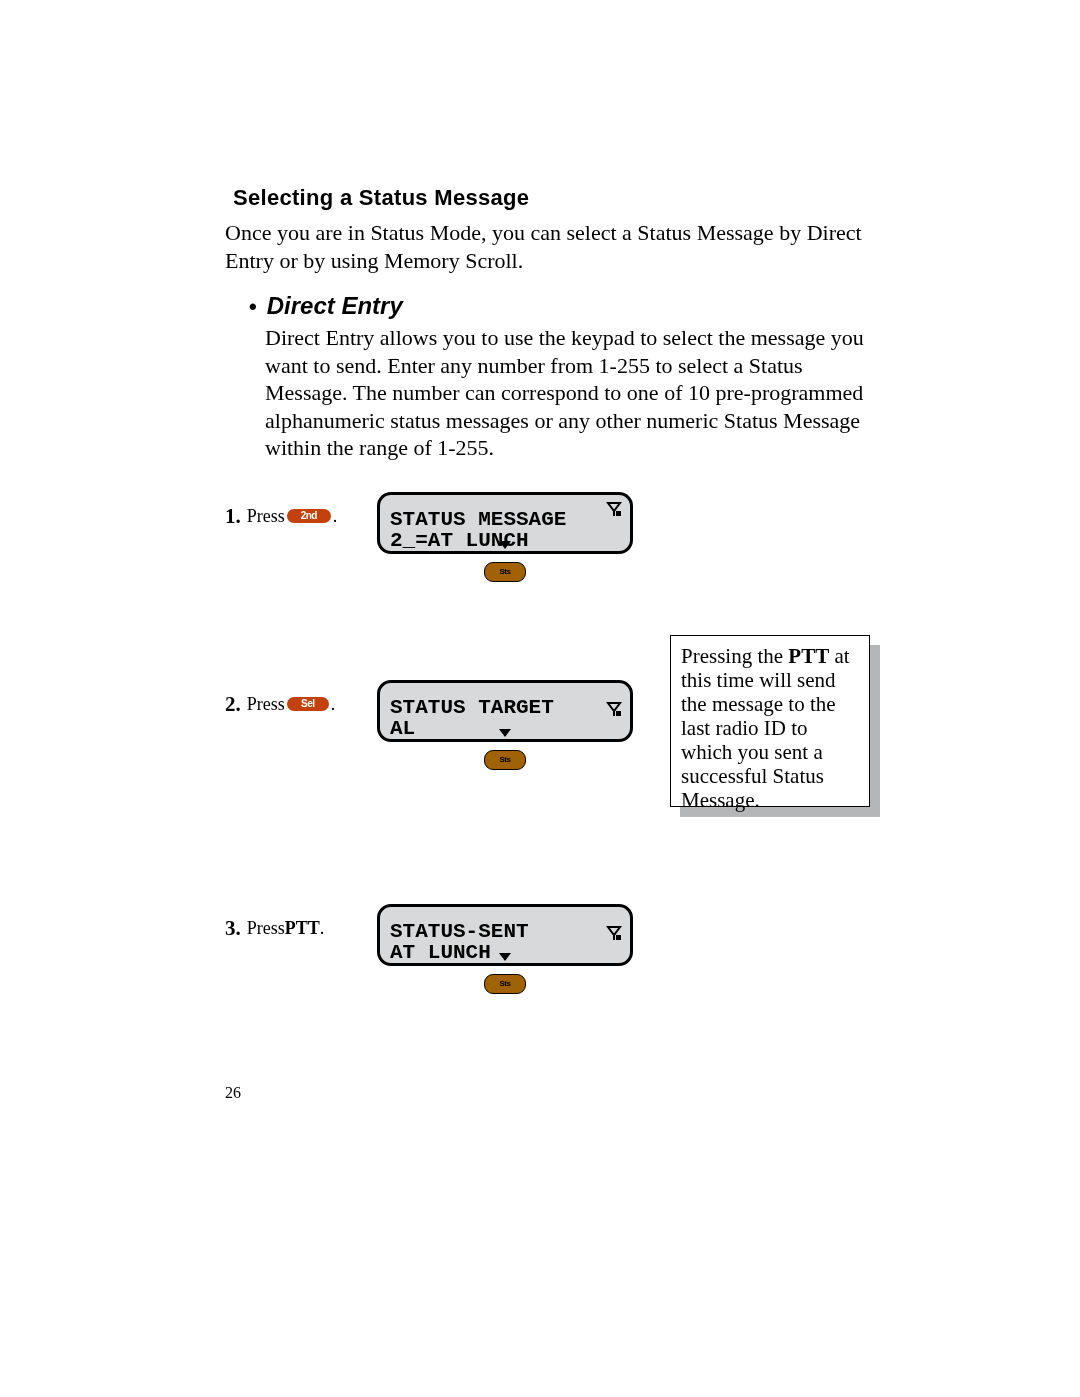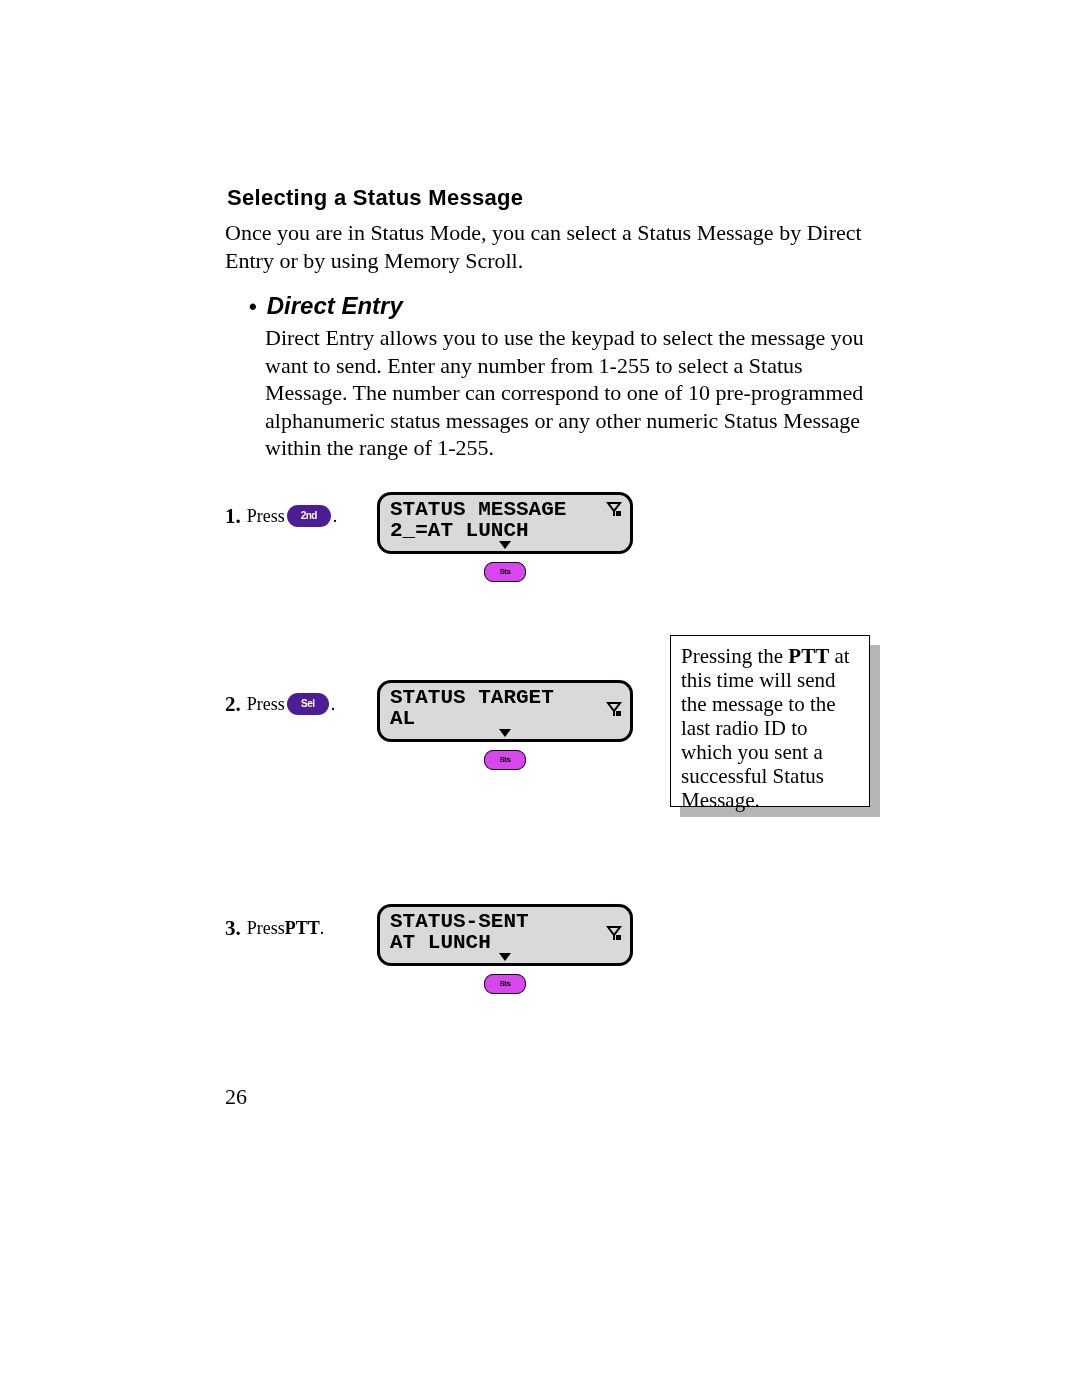--- a/index.html
+++ b/index.html
@@ -16,21 +16,21 @@
     width: 1080px;
     height: 1397px;
     box-sizing: border-box;
     padding: 185px 210px 0 225px;
   }
   .heading {
     font-family: Arial, Helvetica, sans-serif;
     font-weight: bold;
     font-size: 22px;
     letter-spacing: 0.3px;
-    margin: 0 0 8px 2px;
+    margin: 0 0 8px 8px;
   }
   .intro {
     font-size: 22px;
     line-height: 1.25;
     margin: 0 0 18px 0;
   }
   .bullet-row {
     display: flex;
     align-items: baseline;
     margin: 0 0 4px 24px;
@@ -80,61 +80,61 @@
     font-size: 18px;
   }
   .ptt-bold {
     font-weight: bold;
   }
   .icon-btn-2nd, .icon-btn-sel, .icon-btn-sts {
     display: inline-flex;
     align-items: center;
     justify-content: center;
     vertical-align: middle;
-    height: 22px;
+    height: 14px;
     border-radius: 12px;
-    background: #4c1d95;
+    background: #c2410c;
     color: #fff;
     font-family: Arial, sans-serif;
     font-weight: bold;
     font-size: 10px;
     letter-spacing: -0.5px;
     padding: 0 6px;
     margin: 0 2px;
     line-height: 1;
   }
   .icon-btn-2nd { width: 32px; }
   .icon-btn-sel { width: 30px; }
   .icon-btn-sts {
     height: 18px;
     width: 28px;
     font-size: 8px;
     border-radius: 9px;
     border: 1.5px solid #000;
-    background: #d946ef;
+    background: #a16207;
     color: #000;
   }
   .step-col-mid {
     width: 280px;
     display: flex;
     flex-direction: column;
     align-items: center;
   }
   .lcd {
     width: 256px;
     height: 62px;
     border: 3px solid #000;
     border-radius: 14px;
     background: #d8d9da;
     position: relative;
     box-sizing: border-box;
-    padding: 4px 10px 16px 10px;
+    padding: 4px 10px 0 10px;
     display: flex;
     flex-direction: column;
-    justify-content: flex-start;
+    justify-content: flex-end;
   }
   .lcd-line {
     font-family: "Courier New", monospace;
     font-weight: bold;
     font-size: 20px;
     letter-spacing: 0px;
     white-space: pre;
     line-height: 1.05;
     transform: scaleX(1.05);
     transform-origin: left center;
@@ -172,21 +172,21 @@
     box-sizing: border-box;
     padding: 8px 10px;
     font-size: 21px;
     line-height: 1.15;
     font-family: "Times New Roman", Times, serif;
   }
   .page-num {
     position: absolute;
     left: 225px;
     top: 1084px;
-    font-size: 22px;
+    font-size: 16px;
     font-family: "Times New Roman", Times, serif;
   }
   svg { display: block; }
 </style>
 </head>
 <body>
 
 <div class="page">
 
   <h2 class="heading">Selecting a Status Message</h2>

